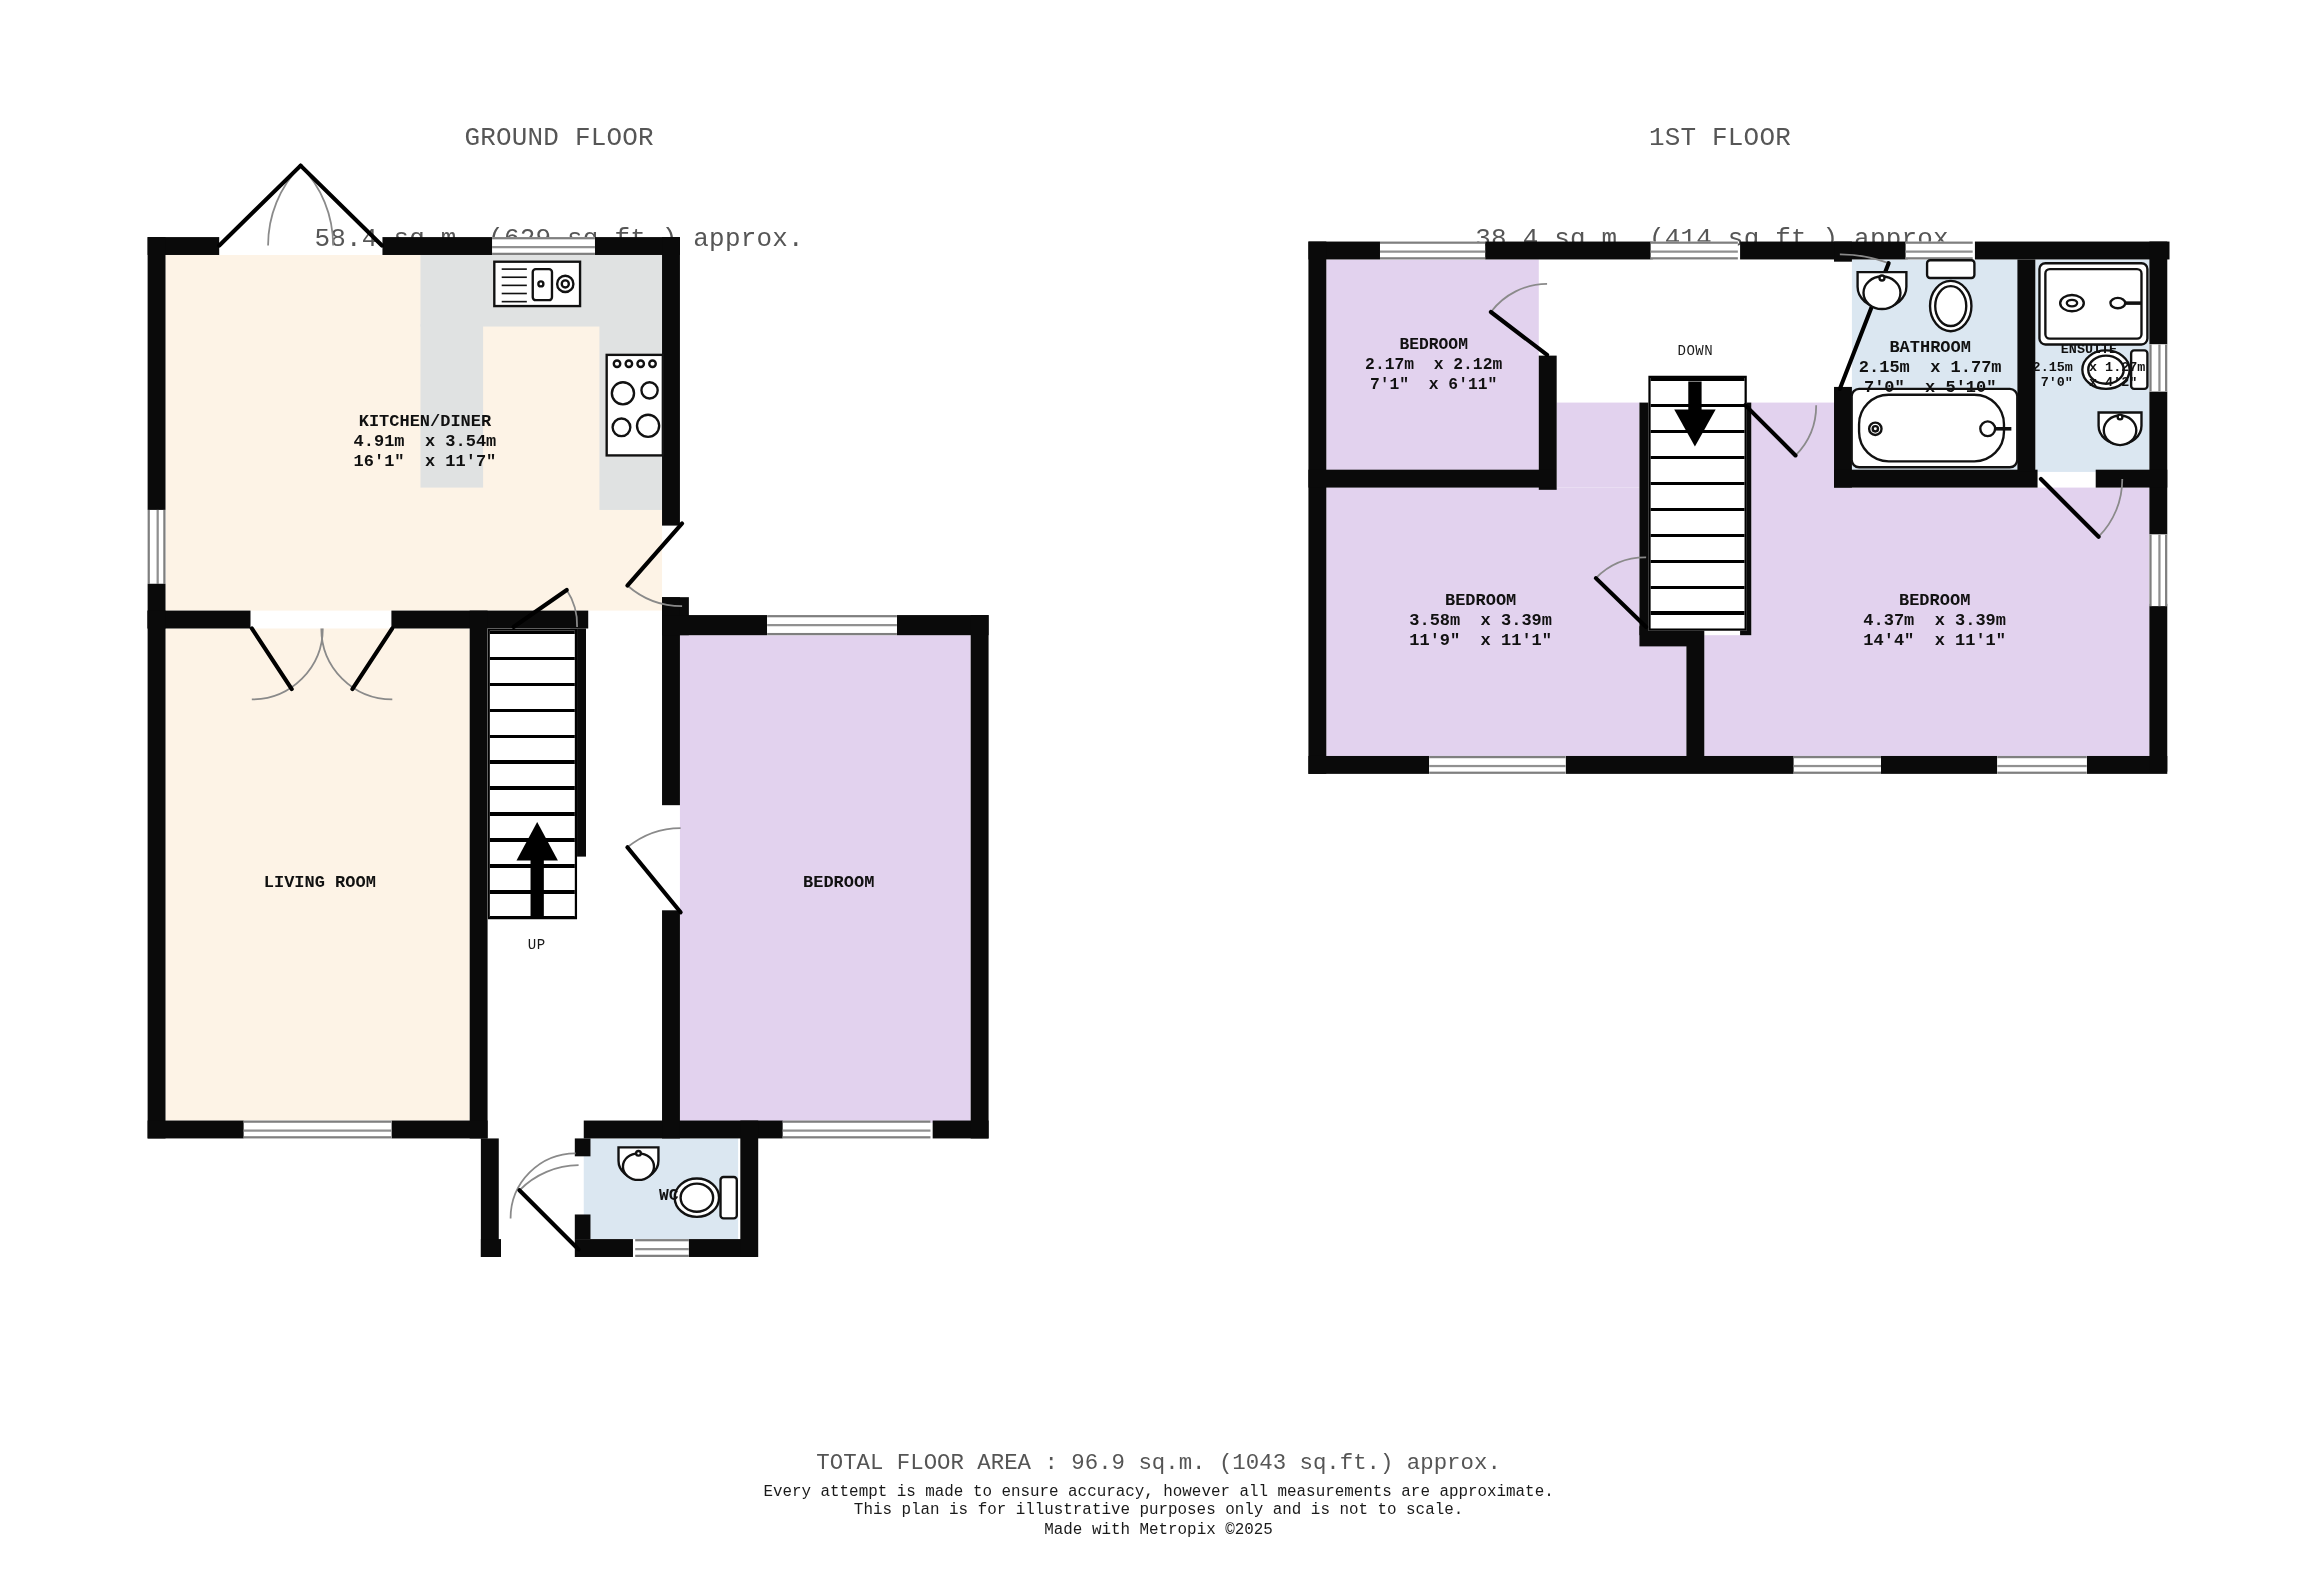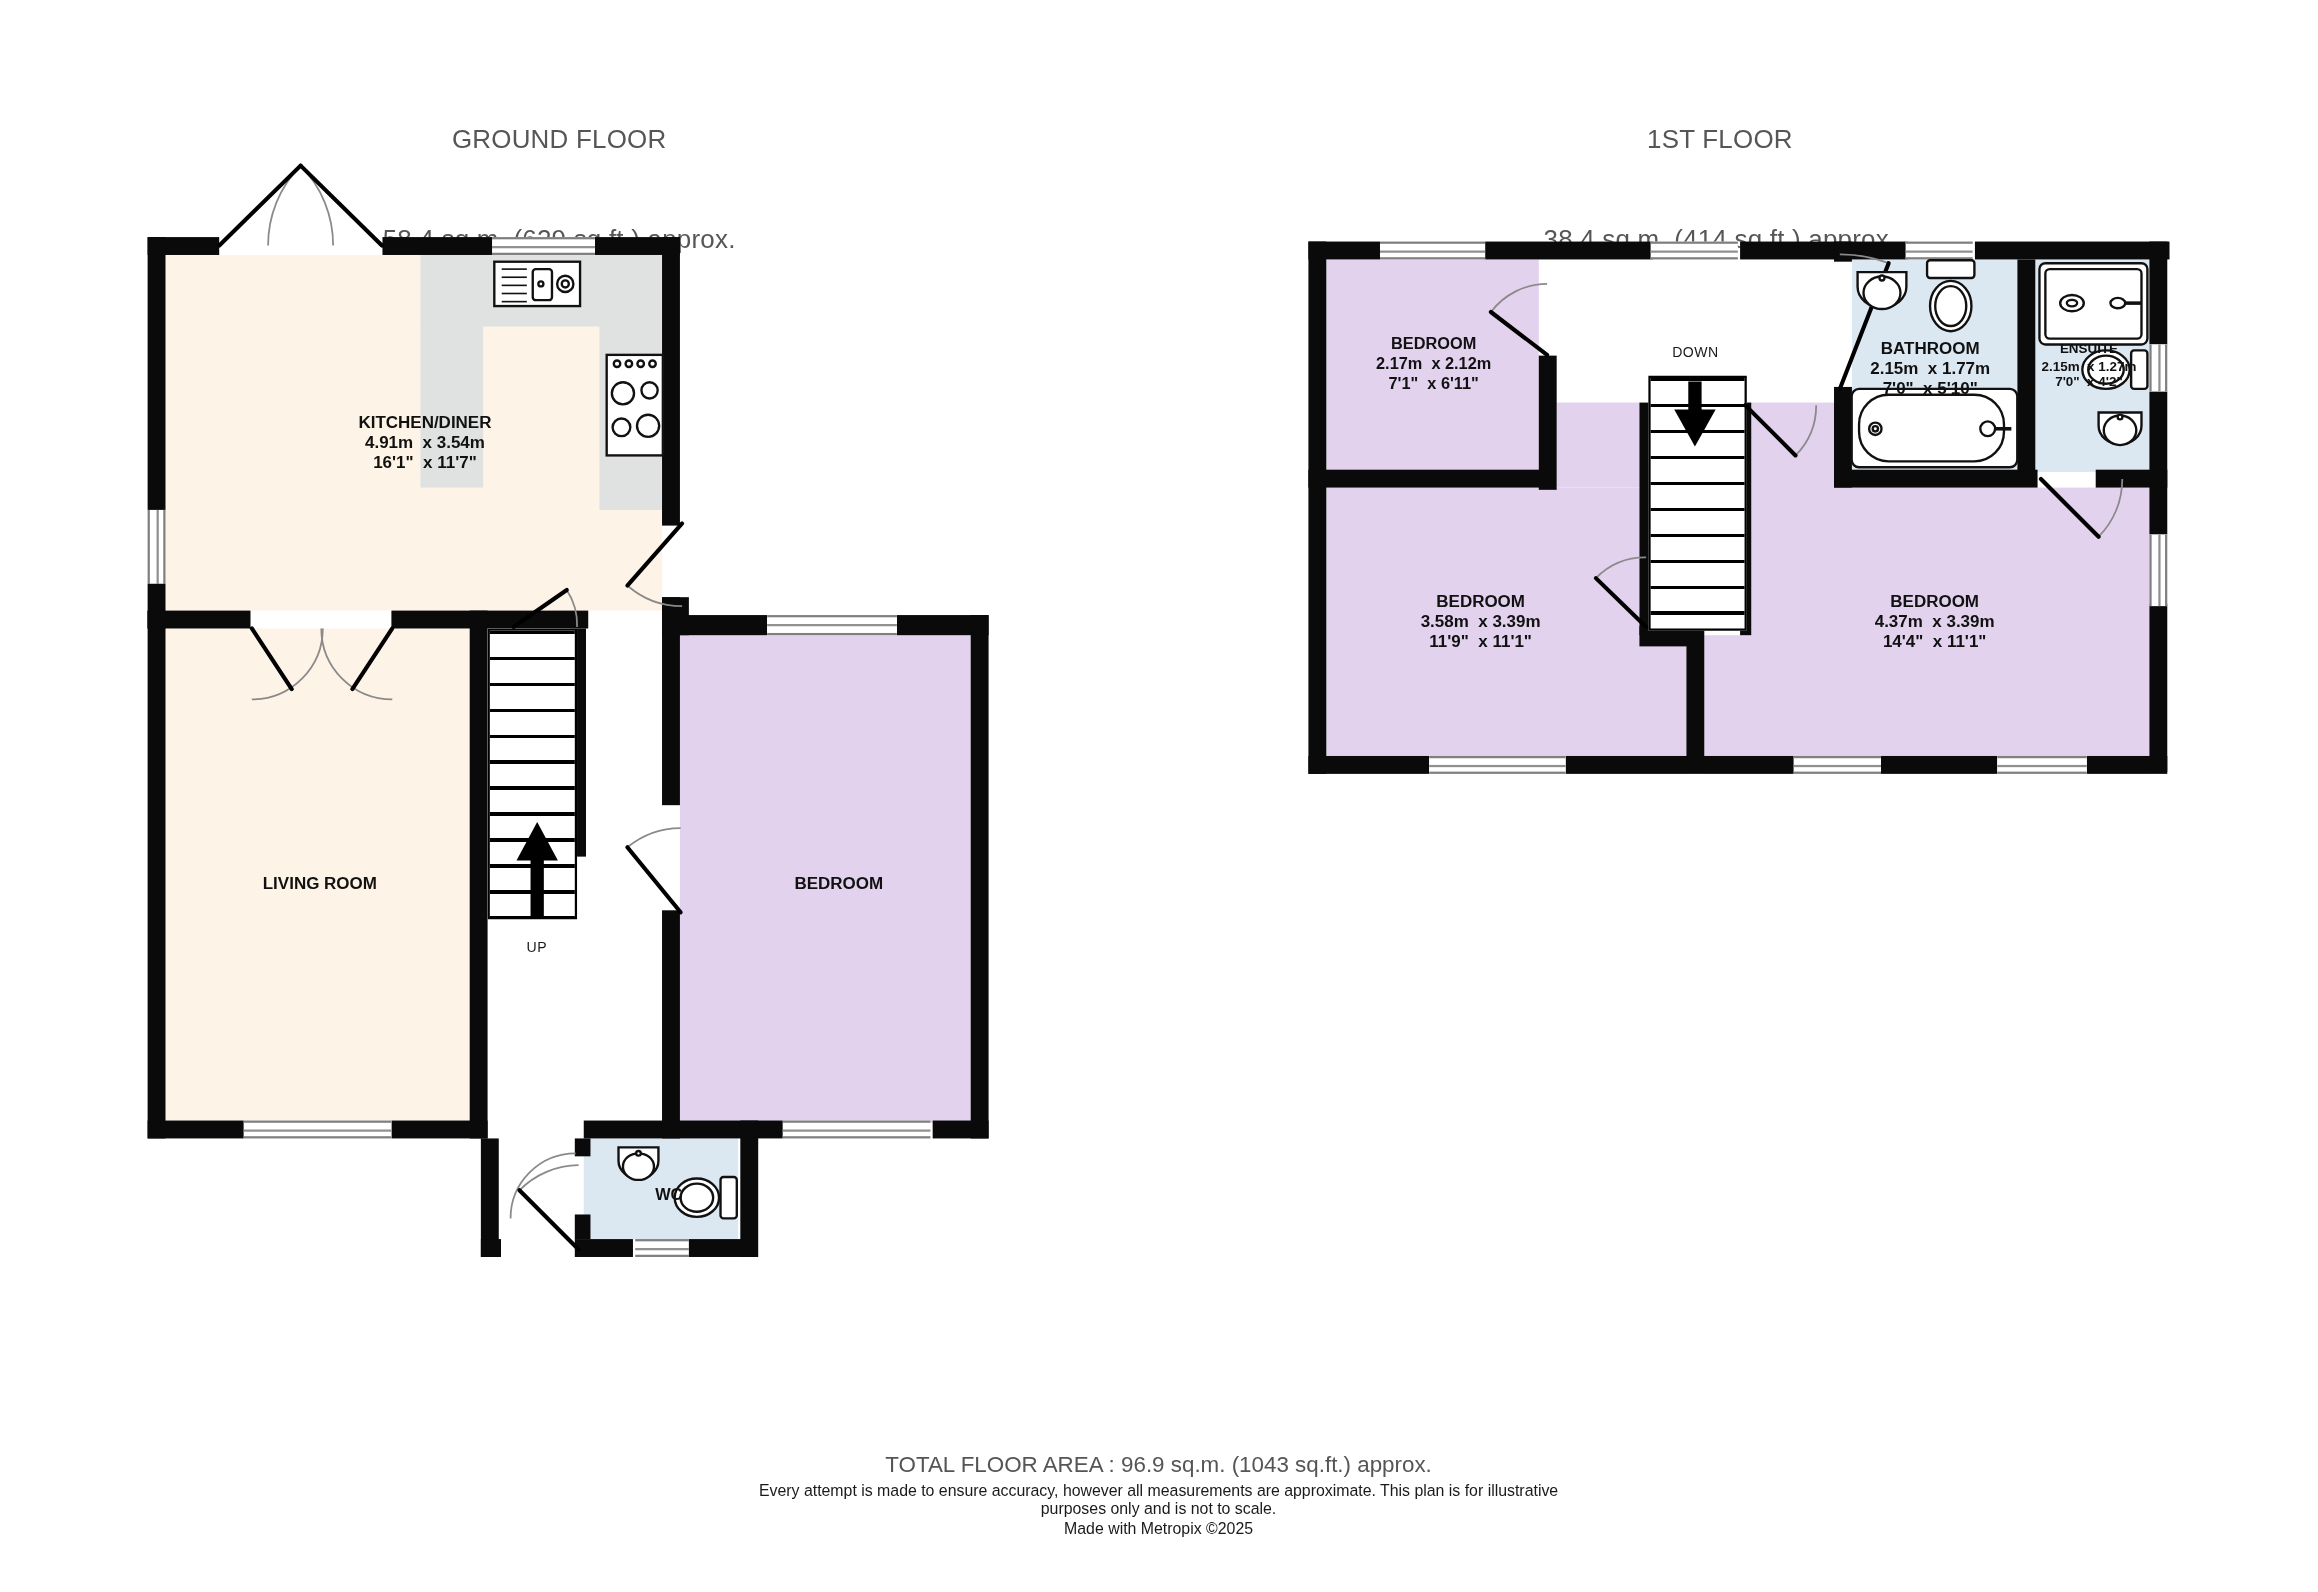--- a/index.html
+++ b/index.html
@@ -1,17 +1,17 @@
 <!DOCTYPE html>
 <html style="font-size:10.6px"><head>
 <meta charset="utf-8">
 <style>
   html,body{margin:0;padding:0;background:#fff;}
   .viewport{position:relative;width:2319px;height:1593px;overflow:hidden;background:#fff;
-    font-family:Liberation Sans, sans-serif;}
+    font-family:Liberation Mono, monospace;}
   .stage{position:absolute;left:0;top:0;width:1037px;height:712px;
     transform:scale(2.23661);transform-origin:0 0;background:#fff;}
   .stage i{display:block;position:absolute;box-sizing:border-box;}
   .fill{position:absolute;}
   .w{background:var(--wall,#0a0a0a);}
   .wh{background:#fff;border-top:1.1px solid #7f7f7f;border-bottom:1.1px solid #7f7f7f;}
   .wh:after{content:"";position:absolute;left:0;right:0;top:50%;border-top:0.8px solid #909090;}
   .wv{background:#fff;border-left:1.1px solid #7f7f7f;border-right:1.1px solid #7f7f7f;}
   .wv:after{content:"";position:absolute;top:0;bottom:0;left:50%;border-left:0.8px solid #909090;}
   .treads{background-color:#fff;border:1.5px solid #000;

